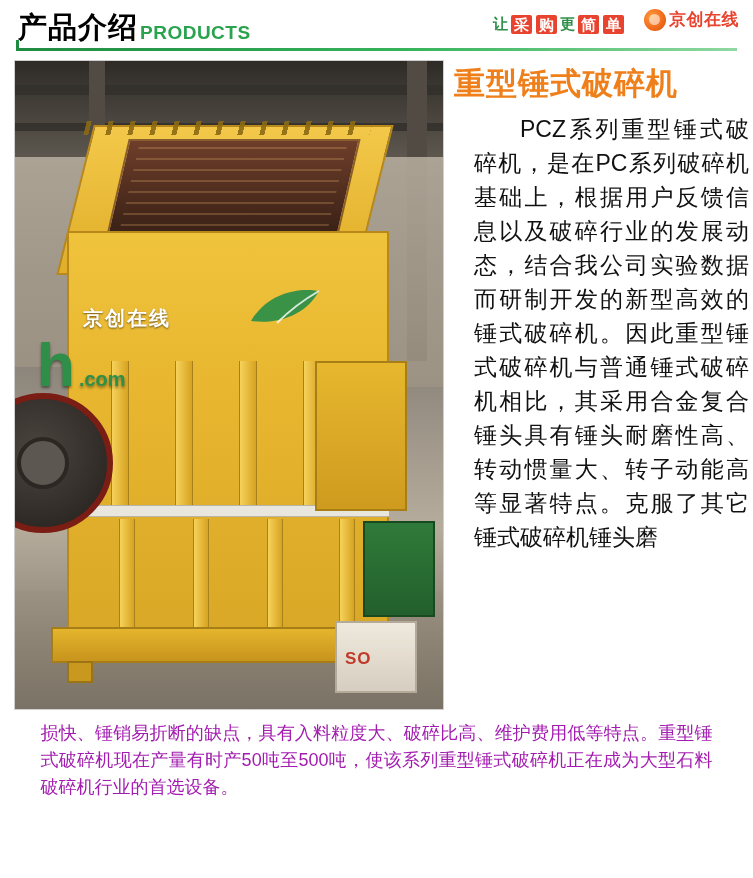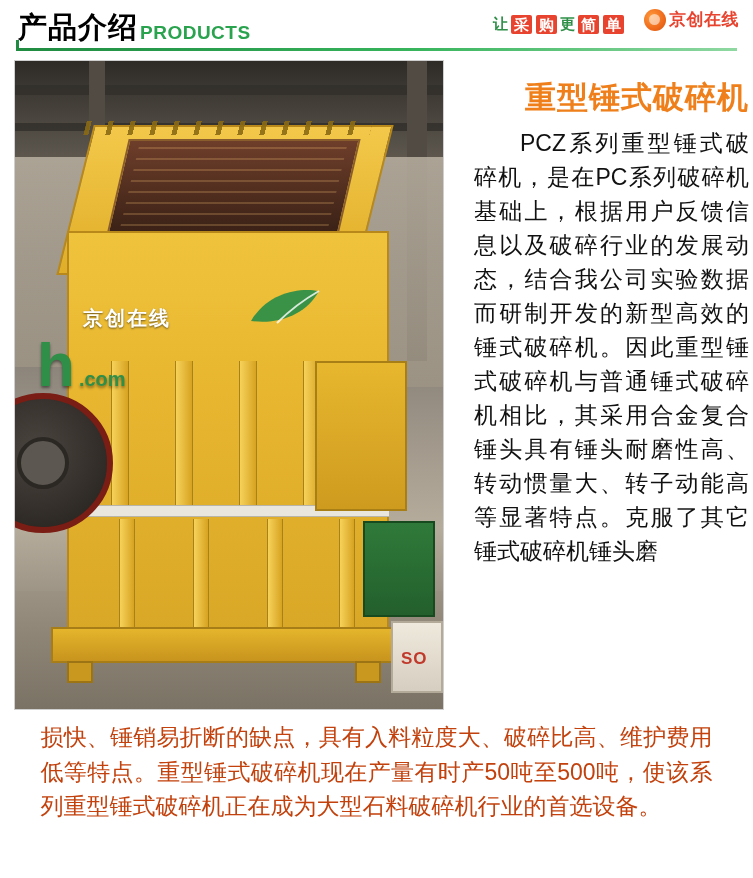--- a/index.html
+++ b/index.html
@@ -294,23 +294,23 @@
     right: 8px;
     bottom: 92px;
     width: 72px;
     height: 96px;
     background: linear-gradient(to bottom, #2f7a3a, #235f2c);
     border: 2px solid #184a20;
     box-sizing: border-box;
   }
   .bucket {
     position: absolute;
-    right: 0;
+    right: 26px;
     bottom: 16px;
-    width: 52px;
+    width: 82px;
     height: 72px;
     background: linear-gradient(to bottom, #efe9dd, #d6cec0);
     border: 2px solid #b3aa9a;
     box-sizing: border-box;
   }
   .bucket-label {
     position: absolute;
     left: 8px;
     top: 26px;
     color: #c0392b;
@@ -375,42 +375,42 @@
     width: 295px;
     margin-left: 10px;
     margin-top: 6px;
   }
   .title {
     color: #ef7f1a;
     font-size: 31px;
     font-weight: bold;
     letter-spacing: 1px;
     line-height: 1.15;
-    text-align: right;
-    margin: 18px 0 10px 0;
+    text-align: left;
+    margin: 4px 0 10px 0;
     white-space: nowrap;
   }
   .body-text {
     font-size: 23px;
     line-height: 1.48;
     color: #111111;
     text-align: justify;
     text-justify: inter-ideograph;
     text-indent: 2em;
     font-family: "Liberation Sans", sans-serif;
     margin-left: 20px;
   }
   .bottom-text {
     width: 700px;
     margin: 10px auto 6px auto;
     padding: 0 14px;
     box-sizing: border-box;
-    font-size: 23px;
+    font-size: 18px;
     line-height: 1.5;
-    color: #c2410c;
+    color: #a21caf;
     text-align: justify;
     text-justify: inter-ideograph;
   }
 </style>
 </head>
 <body>
 
 <div class="page">
 
   <div class="header">

